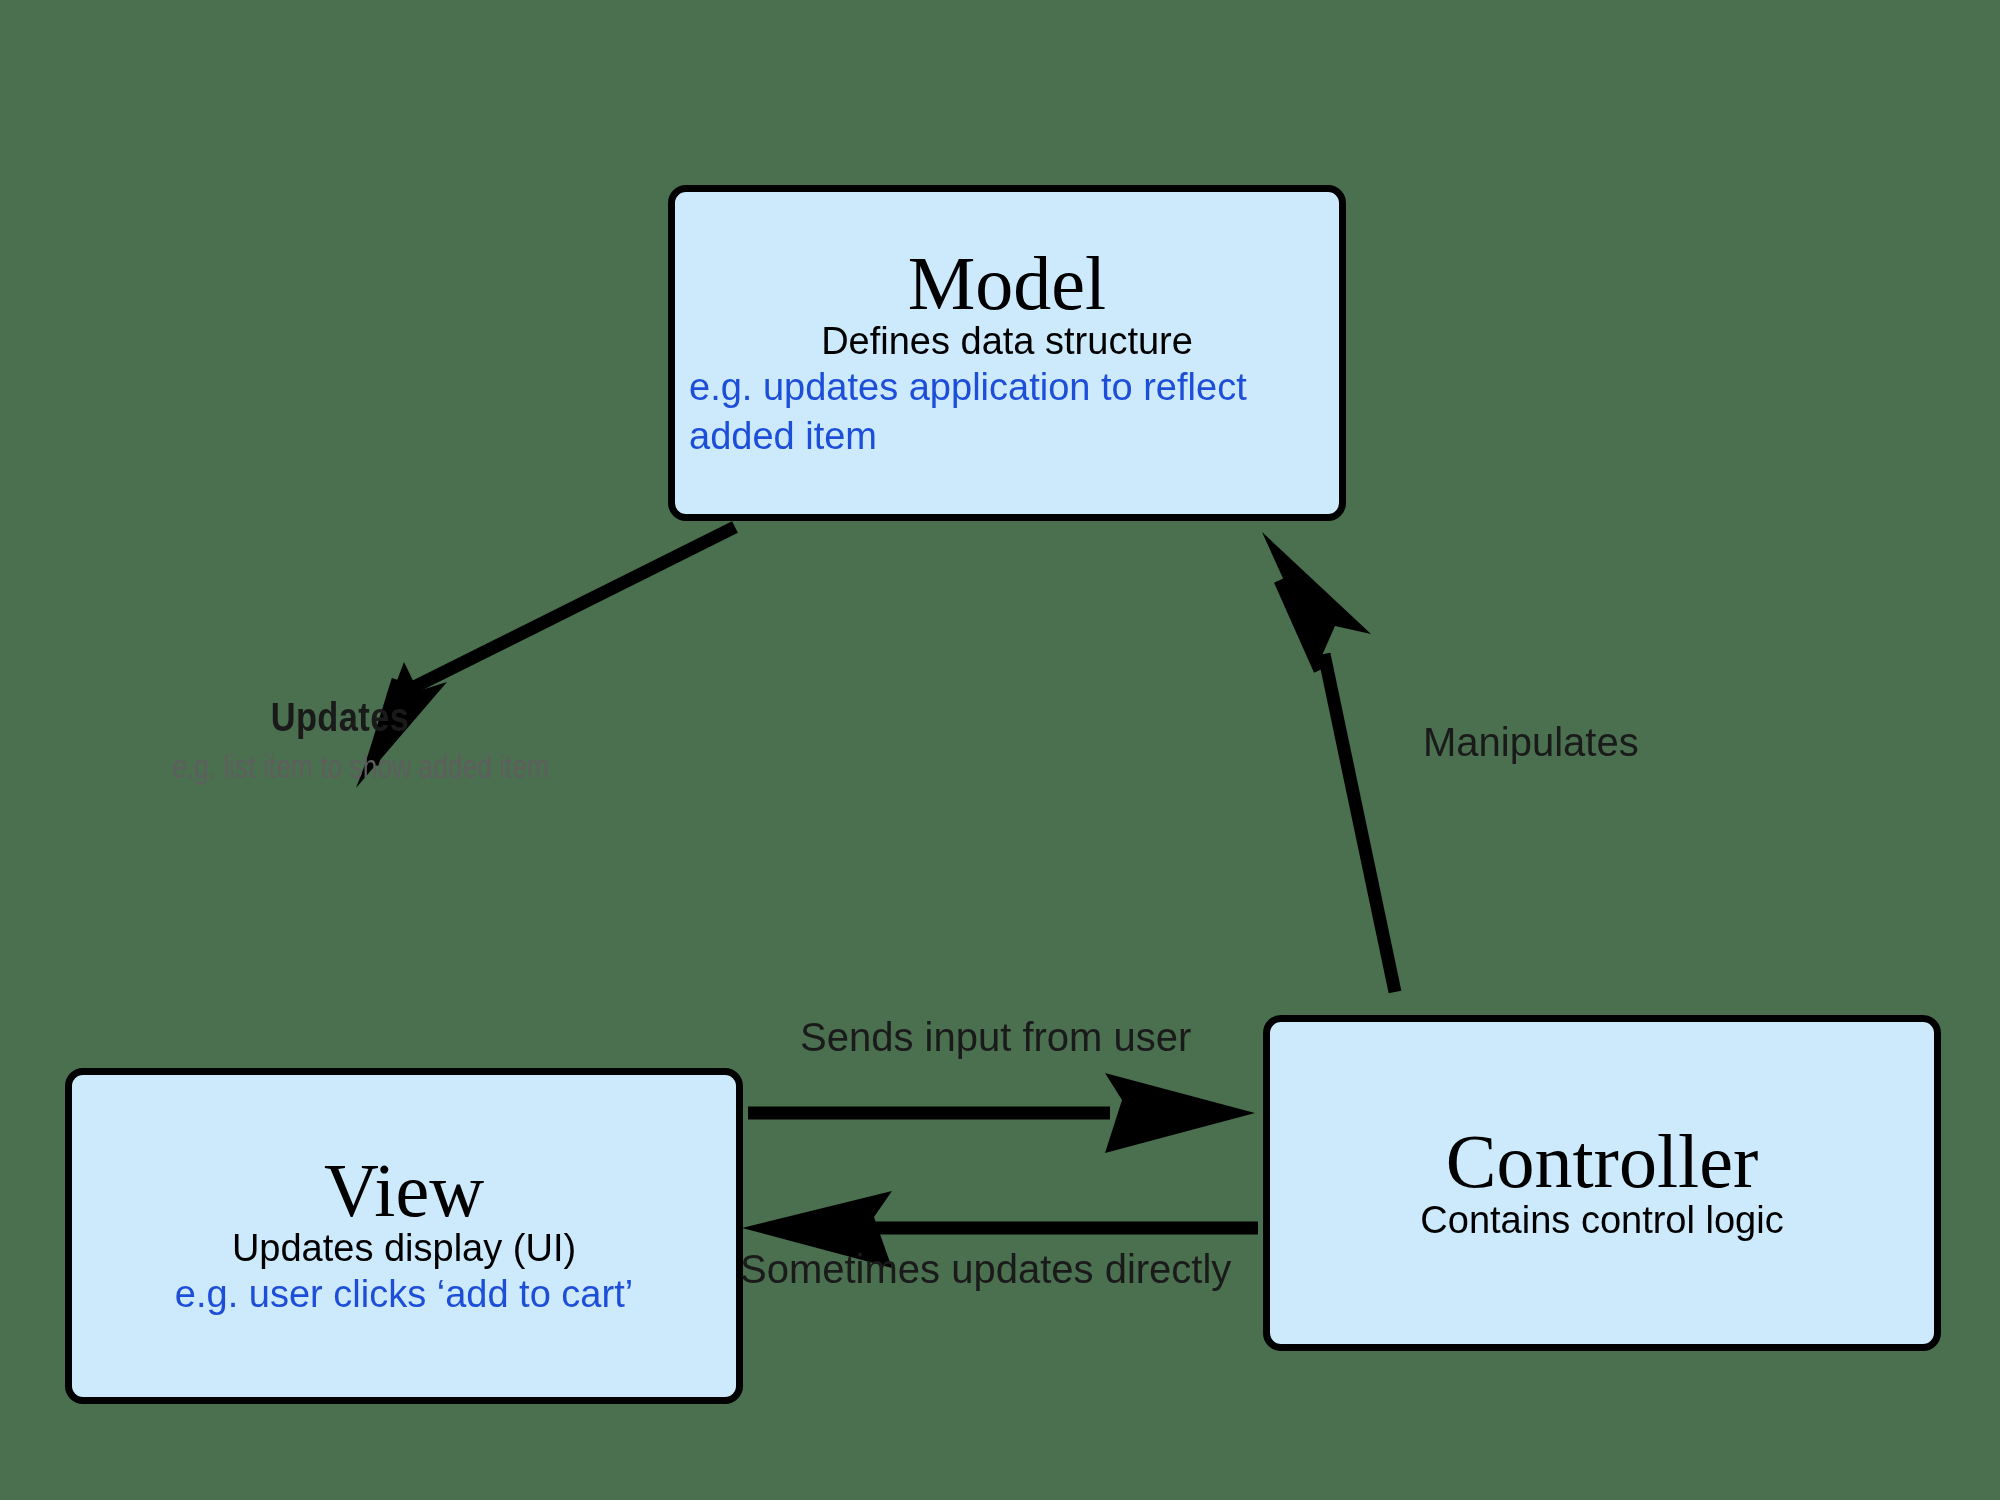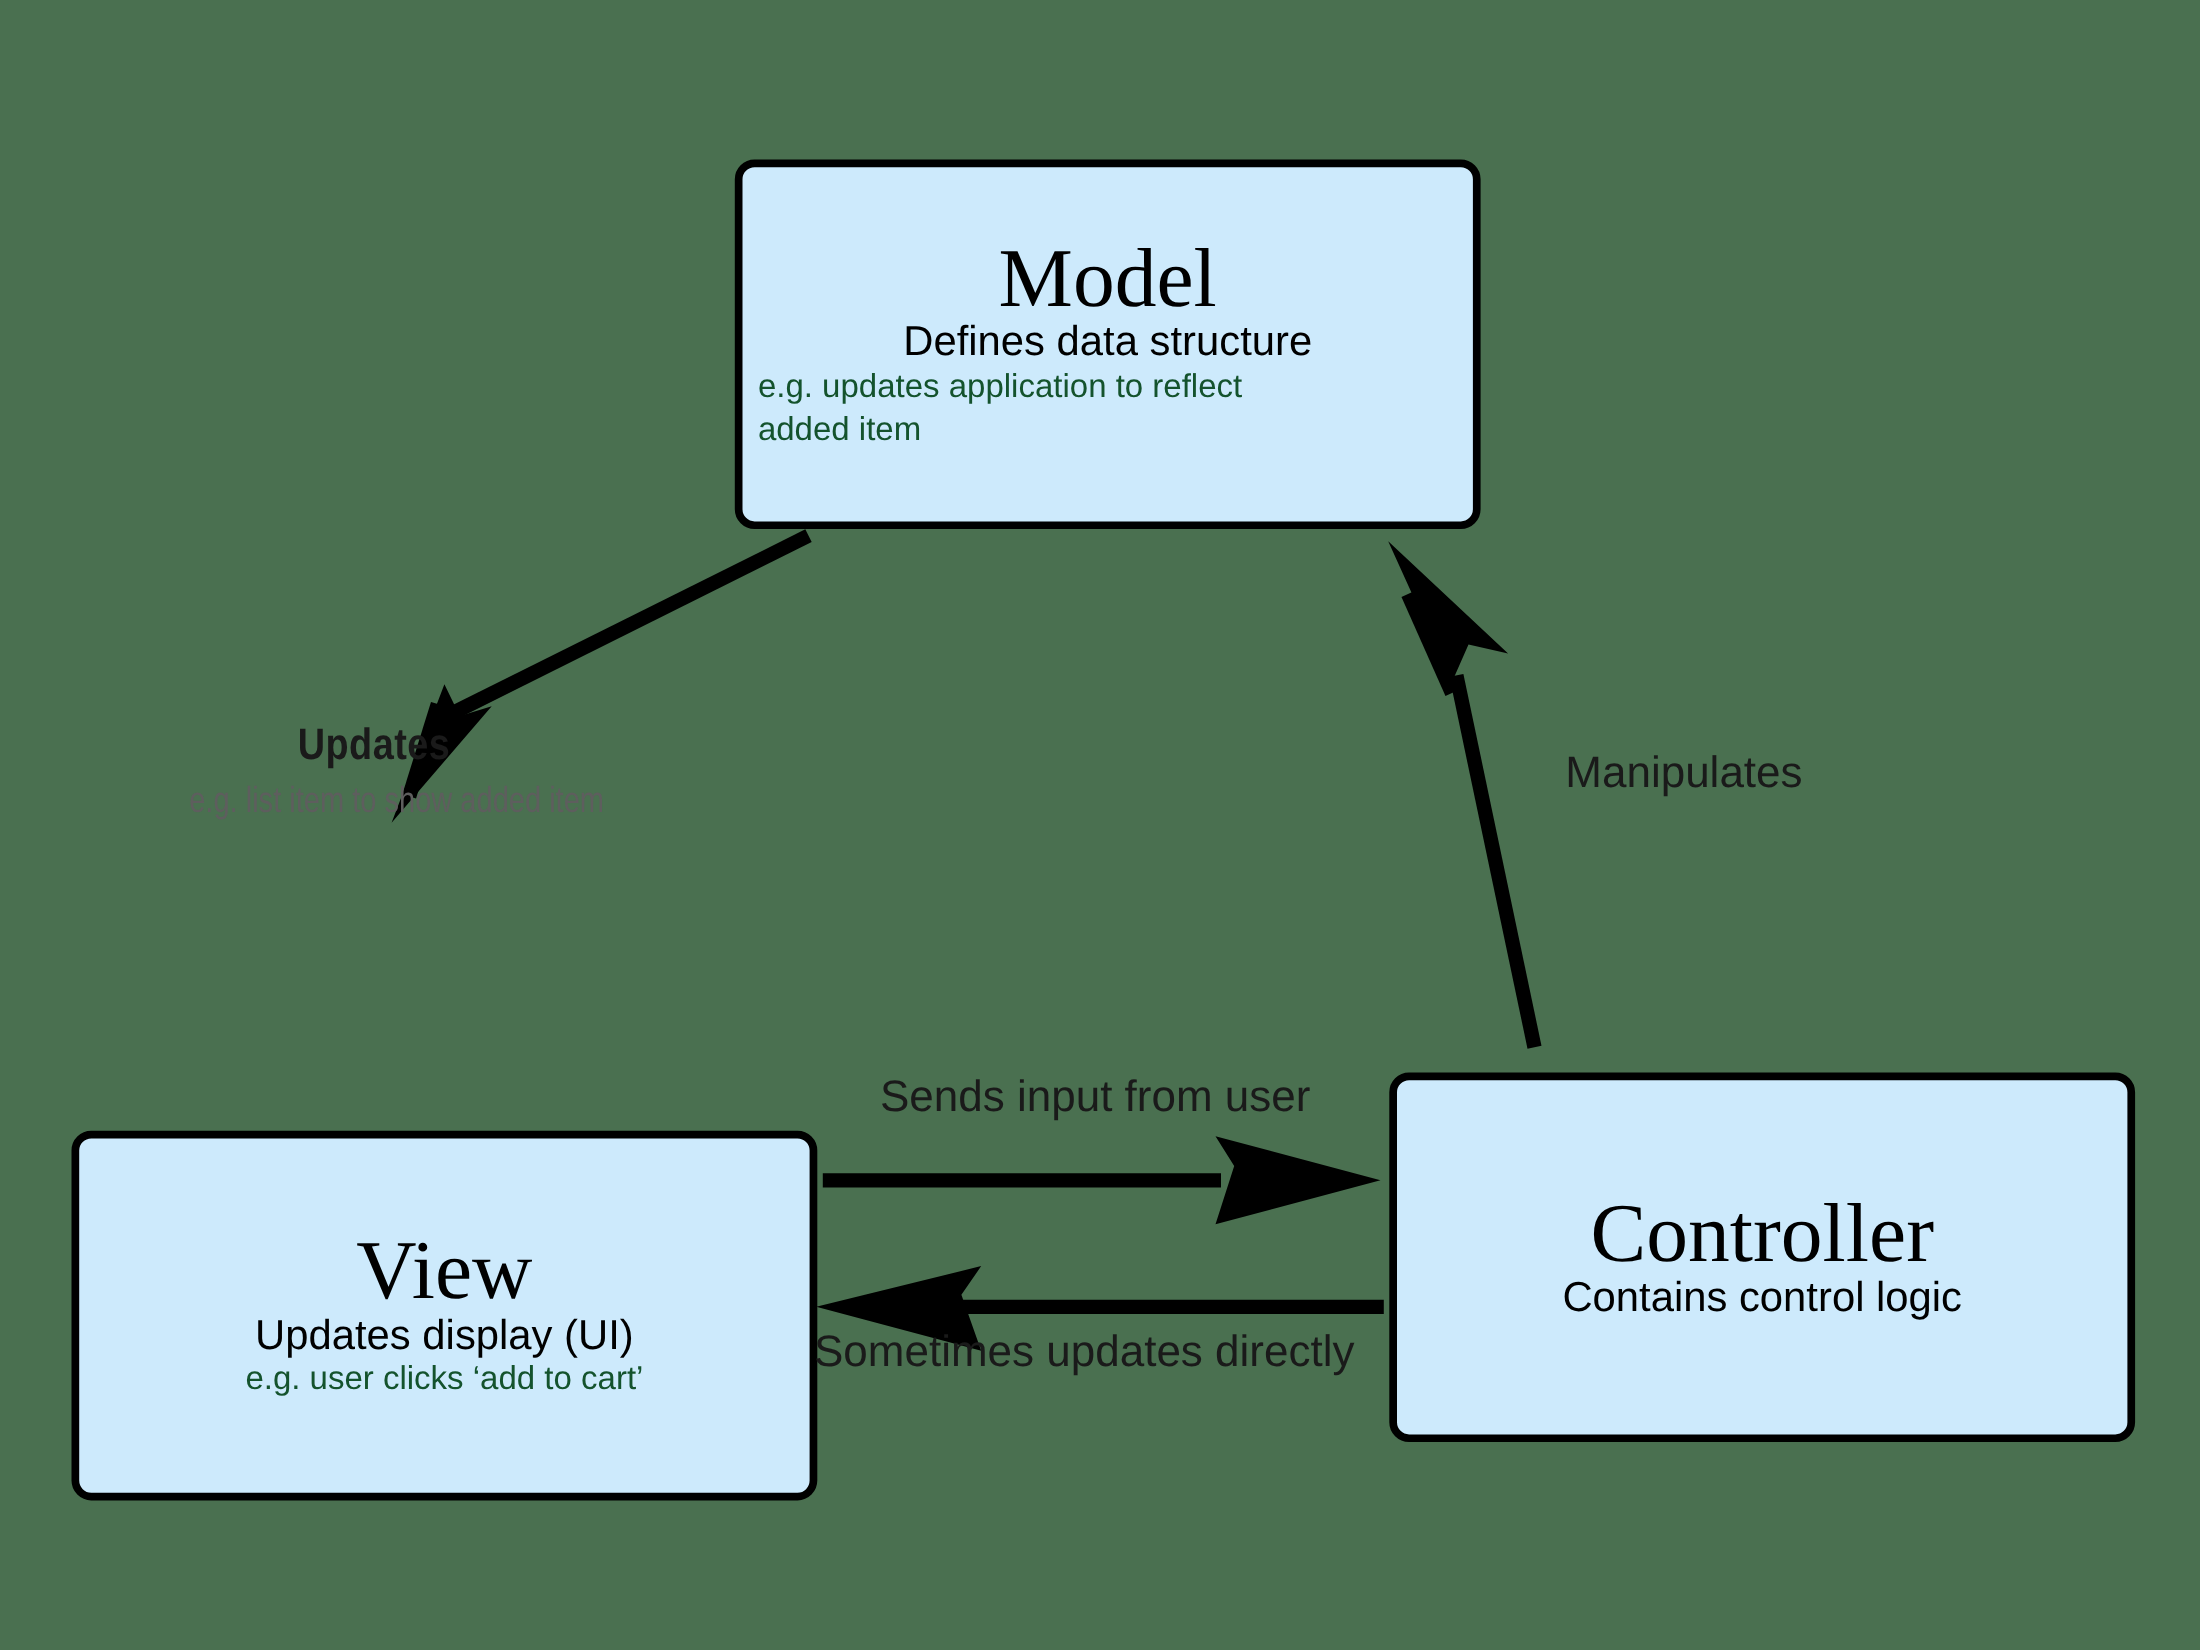--- a/index.html
+++ b/index.html
@@ -7,20 +7,21 @@
     padding: 0;
     background: #4a7050;
   }
   #stage {
     position: relative;
     width: 2000px;
     height: 1380px;
     background: #4a7050;
     overflow: hidden;
     font-family: "Liberation Sans", sans-serif;
+    margin-top: 40px;
   }
   #edges {
     position: absolute;
     left: 0; top: 0;
     width: 2000px;
     height: 1500px;
   }
 
   
   .node {
@@ -46,23 +47,23 @@
   }
   .node-sub {
     font-family: "Liberation Sans", sans-serif;
     font-size: 38px;
     line-height: 1.05;
     color: #000000;
     margin-bottom: 1px;
   }
   .node-eg {
     font-family: "Liberation Sans", sans-serif;
-    font-size: 30px;
+    font-size: 38px;
     line-height: 1.28;
-    color: #14532d;
+    color: #1d4ed8;
     white-space: pre-line;
   }
 
   #node-model {
     left: 668px;  top: 145px;
     width: 678px; height: 336px;
   }
   #node-model .node-eg { align-self: flex-start; text-align: left; }
 
   #node-view {

